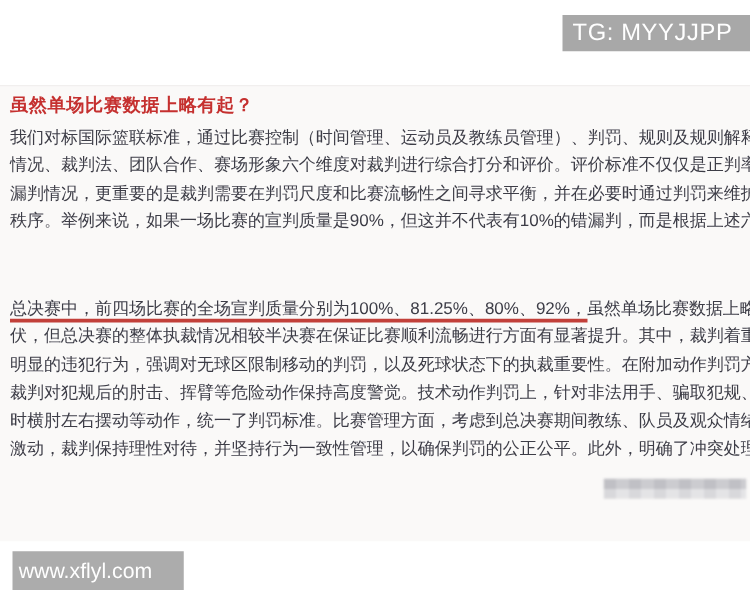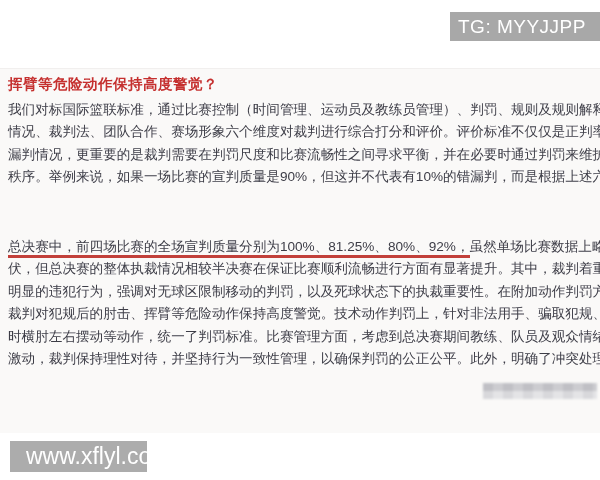--- a/index.html
+++ b/index.html
@@ -80,37 +80,37 @@
       linear-gradient(180deg, #c9c9cd 0px, #c9c9cd 8px, #e3e3e5 8px, #e3e3e5 16px);
     filter: blur(1px);
   }
   
   .site-watermark {
     position: absolute;
     left: 10px; top: 441px;
     width: 137px; height: 31px;
     background: #acacac;
     color: #ffffff;
-    font-size: 23px;
+    font-size: 17px;
     display: flex; align-items: center;
-    padding-left: 16px;
+    padding-left: 5px;
     box-sizing: border-box;
     white-space: nowrap;
   }
 </style>
 </head>
 <body>
 
 <div class="page">
 
   <div class="tg-badge">TG: MYYJJPP</div>
 
   <div class="content-band"></div>
 
-  <h1 class="article-heading">挥臂等危险动作保持高度警觉？</h1>
+  <h1 class="article-heading">虽然单场比赛数据上略有起？</h1>
 
   <div class="para para-1">
       <div class="tline"><span>我们对标国际篮联标准，通过比赛控制（时间管理、运动员及教练员管理）、判罚、规则及规则解释执行</span></div>
       <div class="tline"><span>情况、裁判法、团队合作、赛场形象六个维度对裁判进行综合打分和评价。评价标准不仅仅是正判率或错</span></div>
       <div class="tline"><span>漏判情况，更重要的是裁判需要在判罚尺度和比赛流畅性之间寻求平衡，并在必要时通过判罚来维护比赛</span></div>
       <div class="tline"><span>秩序。举例来说，如果一场比赛的宣判质量是90%，但这并不代表有10%的错漏判，而是根据上述六个维</span></div>
     </div>
 
   <div class="para para-2">
       <div class="tline"><span class="red-underline">总决赛中，前四场比赛的全场宣判质量分别为100%、81.25%、80%、92%，</span><span>虽然单场比赛数据上略有起</span></div>

